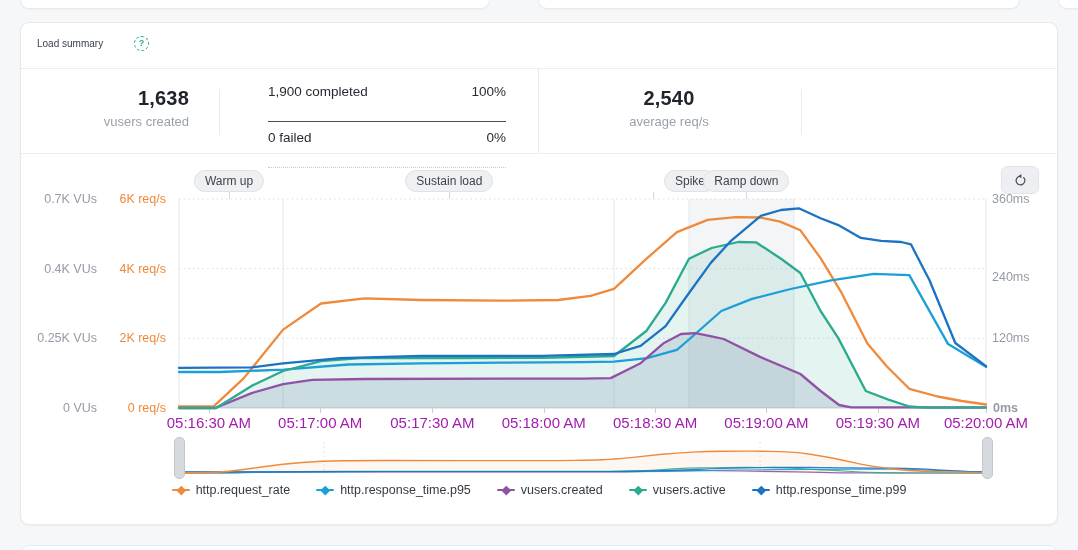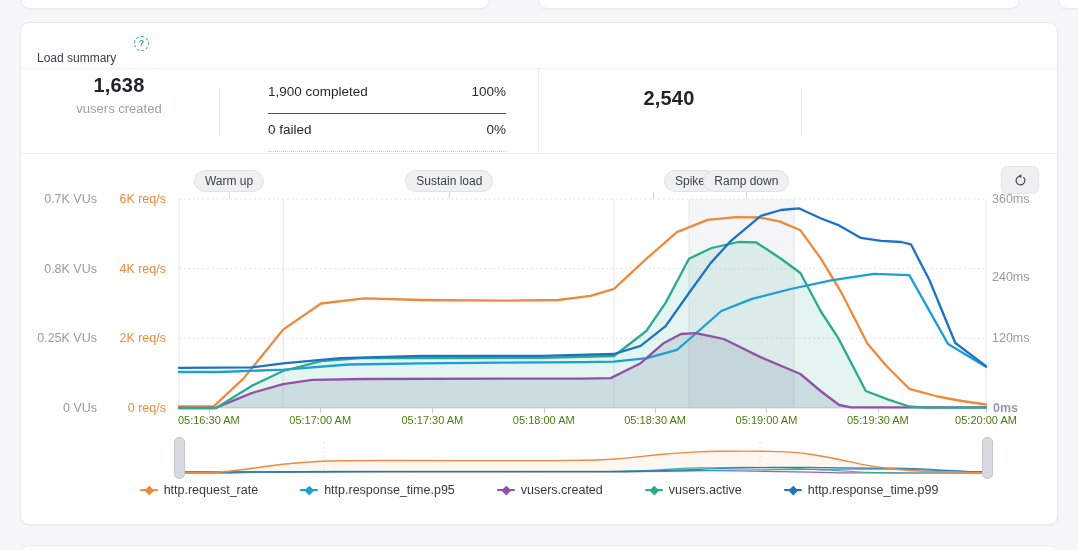--- a/index.html
+++ b/index.html
@@ -10,54 +10,54 @@
     -webkit-font-smoothing:antialiased;
   }
   .top-card{position:absolute;top:-6px;height:13px;background:#fff;
     border:1px solid #e8eaee;border-radius:0 0 9px 9px;box-shadow:0 1px 1px rgba(16,24,40,.03);}
   .bottom-card{position:absolute;top:545px;left:20px;width:1036px;height:12px;background:#fff;
     border:1px solid #e8eaee;border-radius:9px 9px 0 0;}
   #card{position:absolute;left:20px;top:22px;width:1036px;height:501px;background:#fff;
     border:1px solid #e7e9ed;border-radius:9px;box-shadow:0 1px 2px rgba(16,24,40,.05);}
   
   .card-header{position:absolute;left:0;top:0;right:0;height:45px;border-bottom:1px solid #eceef1;}
-  .card-title{position:absolute;left:16px;top:28px;font-size:12px;font-weight:500;color:#394050;}
+  .card-title{position:absolute;left:16px;top:15px;font-size:10px;font-weight:500;color:#394050;}
   .help-icon{position:absolute;left:113px;top:13px;width:13px;height:13px;border:1px dashed #2baa90;
     border-radius:50%;color:#2baa90;font-size:9px;line-height:13px;text-align:center;font-weight:700;}
   
   .stats-row{position:absolute;left:0;top:45px;right:0;height:85px;border-bottom:1px solid #eceef1;}
   .stat-block{position:absolute;text-align:center;}
   .stat-value{font-size:20px;font-weight:700;color:#20242d;letter-spacing:.2px;}
   .stat-label{font-size:13px;color:#9aa1ab;margin-top:4px;}
   .vdiv-short{position:absolute;top:21px;height:46px;width:1px;background:#e9ebef;}
   .vdiv-full{position:absolute;top:0;height:85px;width:1px;background:#e9ebef;}
   .mini-table{position:absolute;left:247px;top:16px;width:238px;font-size:13.5px;color:#262b33;}
-  .mini-row{display:flex;justify-content:space-between;align-items:flex-end;padding-bottom:14px;}
+  .mini-row{display:flex;justify-content:space-between;align-items:flex-end;padding-bottom:22px;}
   .mini-row.solid{border-bottom:1px solid #4a505a;margin-bottom:8px;}
   .mini-row.dotted{border-bottom:1px dotted #c6cad1;gap:48px;}
   
   .phase-pill{position:absolute;top:147px;transform:translateX(-50%);height:20px;line-height:20px;
     padding:0 10px;font-size:12px;color:#3d4350;background:#eef0f2;border:1px solid #e0e2e7;
     border-radius:11px;white-space:nowrap;}
   .phase-tick{position:absolute;top:169px;width:1px;height:7px;background:#d4d7dc;}
   .reset-btn{position:absolute;left:980px;top:143px;width:36px;height:26px;background:#edeff2;
     border:1px solid #e3e5e9;border-radius:6px;display:flex;align-items:center;justify-content:center;cursor:pointer;}
   .axis-col{position:absolute;font-size:12.5px;}
   .axis-lab{position:absolute;height:14px;line-height:14px;}
   .vus-col{color:#959ba5;}
   .reqs-col{color:#ef8a3c;}
   .ms-col{color:#959ba5;}
-  .x-label{position:absolute;top:391px;transform:translateX(-50%);font-size:11px;color:#4d7c0f;white-space:nowrap;}
+  .x-label{position:absolute;top:391px;transform:translateX(-50%);font-size:15px;color:#a21caf;white-space:nowrap;}
   .x-tick{position:absolute;top:385px;width:1px;height:5px;background:#c9ccd2;}
   #plot-svg{position:absolute;left:158px;top:176px;overflow:visible;}
   #mini-svg{position:absolute;left:158px;top:415px;overflow:visible;}
   .brush-handle{position:absolute;top:414px;width:9px;height:40px;background:#d6d9de;
     border:1px solid #c4c8ce;border-radius:5px;cursor:ew-resize;}
   
-  .legend-row{position:absolute;left:0;right:0;top:460px;display:flex;justify-content:center;gap:42px;}
+  .legend-row{position:absolute;left:0;right:0;top:460px;display:flex;justify-content:center;gap:26px;}
   .legend-item{display:flex;align-items:center;gap:6px;cursor:pointer;}
   .legend-marker{position:relative;width:18px;height:10px;}
   .legend-marker .lm-line{position:absolute;left:0;top:4px;width:18px;height:2.4px;border-radius:2px;}
   .legend-marker .lm-diamond{position:absolute;left:6px;top:1.6px;width:6.6px;height:6.6px;transform:rotate(45deg);}
   .legend-label{font-size:12.5px;color:#343a44;}
 </style>
 </head>
 <body>
 
 <div class="top-card" style="left:20px;width:468px;"></div>
@@ -67,41 +67,42 @@
 <div class="bottom-card"></div>
 
 <div id="card">
 
   <div class="card-header">
     <div class="card-title">Load summary</div>
     <div class="help-icon">?</div>
   </div>
 
   <div class="stats-row">
-    <div class="stat-block" style="left:28px;top:6px;width:140px;">
+    <div class="stat-block" style="left:28px;top:19px;width:140px;text-align:right;">
       <div class="stat-value">1,638</div>
       <div class="stat-label">vusers created</div>
     </div>
     <div class="vdiv-short" style="left:198px;"></div>
 
     <div class="mini-table">
       <div class="mini-row solid">
         <span>1,900 completed</span>
         <span>100%</span>
       </div>
       <div class="mini-row dotted">
         <span>0 failed</span>
         <span>0%</span>
       </div>
     </div>
 
     <div class="vdiv-full" style="left:517px;"></div>
 
     <div class="stat-block" style="left:558px;top:19px;width:180px;">
       <div class="stat-value">2,540</div>
+      <div class="stat-label">average req/s</div>
     </div>
     <div class="vdiv-short" style="left:780px;"></div>
     <div class="stat-block" style="left:820px;top:19px;width:180px;">
     </div>
   </div>
 
   <div id="phase-pills">
       <div class="phase-pill" style="left: 208.034px;">Warm up</div>
       <div class="phase-tick" style="left: 208.034px;"></div>
       <div class="phase-pill" style="left: 428.345px;">Sustain load</div>
@@ -114,21 +115,21 @@
 
   <div class="reset-btn">
     <svg width="15" height="15" viewBox="0 0 24 24">
       <path d="M12 5 a7 7 0 1 0 5.2 2.3" fill="none" stroke="#4a5058" stroke-width="2" stroke-linecap="round"></path>
       <polygon points="13.4,1.6 13.4,8.4 8.4,5" fill="#4a5058"></polygon>
     </svg>
   </div>
 
   <div class="axis-col vus-col" style="left: 10px; top: 0px; width: 66px;">
       <div class="axis-lab" style="top: 169px; left: 0px; width: 66px; text-align: right;">0.7K VUs</div>
-      <div class="axis-lab" style="top: 238.667px; left: 0px; width: 66px; text-align: right;">0.8K VUs</div>
+      <div class="axis-lab" style="top: 238.667px; left: 0px; width: 66px; text-align: right;">0.4K VUs</div>
       <div class="axis-lab" style="top: 308.333px; left: 0px; width: 66px; text-align: right;">0.25K VUs</div>
       <div class="axis-lab" style="top: 378px; left: 0px; width: 66px; text-align: right;">0 VUs</div>
     </div>
   <div class="axis-col reqs-col" style="left: 86px; top: 0px; width: 59px;">
       <div class="axis-lab" style="top: 169px; left: 0px; width: 59px; text-align: right;">6K req/s</div>
       <div class="axis-lab" style="top: 238.667px; left: 0px; width: 59px; text-align: right;">4K req/s</div>
       <div class="axis-lab" style="top: 308.333px; left: 0px; width: 59px; text-align: right;">2K req/s</div>
       <div class="axis-lab" style="top: 378px; left: 0px; width: 59px; text-align: right;">0 req/s</div>
     </div>
   <div class="axis-col ms-col" style="left: 971px; top: 0px; width: 60px;">

